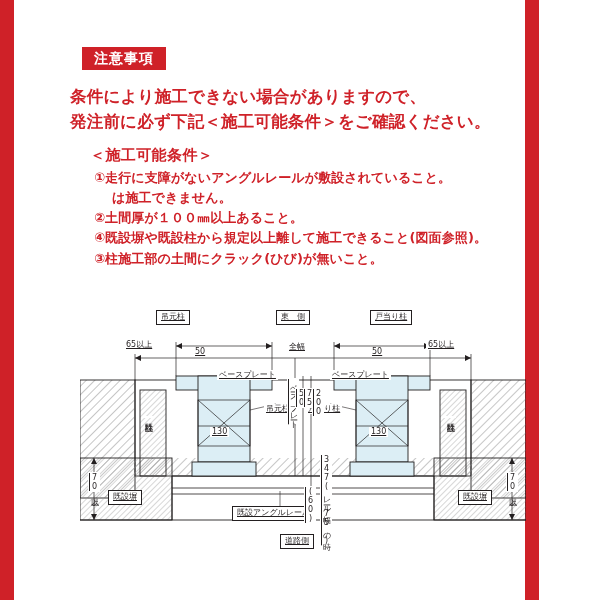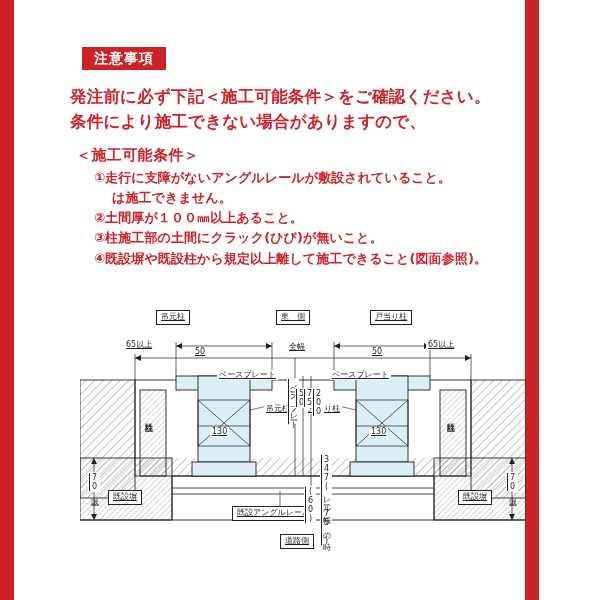--- a/index.html
+++ b/index.html
@@ -69,21 +69,21 @@
     font-size: 16.5px;
     font-weight: bold;
     line-height: 1.5;
     letter-spacing: 0.2px;
     white-space: nowrap;
   }
   .headline div { white-space: nowrap; }
 
   .cond-title {
     position: absolute;
-    left: 54px;
+    left: 68px;
     top: 146px;
     color: #cf2128;
     font-size: 15px;
     font-weight: bold;
     letter-spacing: 0.4px;
   }
   .cond-list {
     position: absolute;
     left: 72px;
     top: 168px;
@@ -142,32 +142,32 @@
   </div>
   <div class="edge-bar right">
     <div class="edge-bar-inner"></div>
   </div>
 
   <div class="content">
 
     <div class="note-badge">注意事項</div>
 
     <div class="headline">
+      <div>条件により施工できない場合がありますので、</div>
       <div>発注前に必ず下記＜施工可能条件＞をご確認ください。</div>
-      <div>条件により施工できない場合がありますので、</div>
     </div>
 
     <div class="cond-title">＜施工可能条件＞</div>
 
     <div class="cond-list">
       <div>①走行に支障がないアングルレールが敷設されていること。</div>
       <div class="indent">は施工できません。</div>
       <div>②土間厚が１００㎜以上あること。</div>
+      <div>④既設塀や既設柱から規定以上離して施工できること(図面参照)。</div>
       <div>③柱施工部の土間にクラック(ひび)が無いこと。</div>
-      <div>④既設塀や既設柱から規定以上離して施工できること(図面参照)。</div>
     </div>
 
     <div class="drawing">
 
       <svg width="446" height="246" viewBox="0 0 446 246">
         <defs>
           <pattern id="hatch" width="6" height="6" patternUnits="userSpaceOnUse" patternTransform="rotate(45)">
             <line x1="0" y1="0" x2="0" y2="6" stroke="#8d8d8d" stroke-width="1"></line>
           </pattern>
           <pattern id="hatchDense" width="4" height="4" patternUnits="userSpaceOnUse" patternTransform="rotate(45)">

